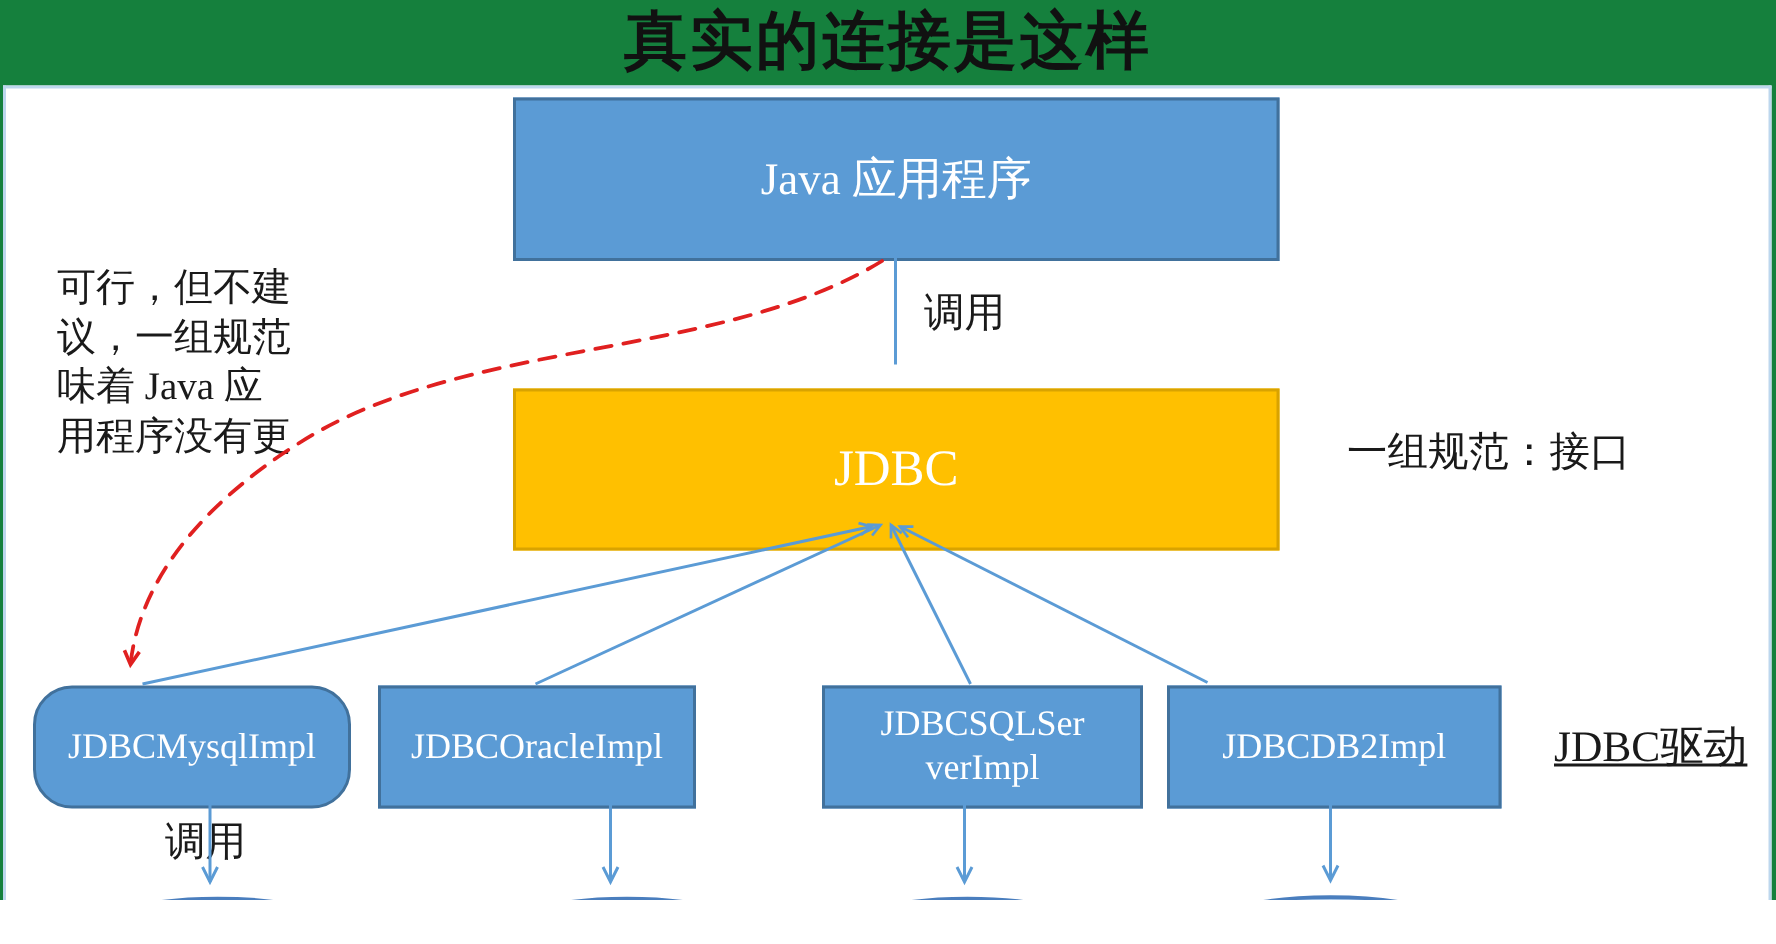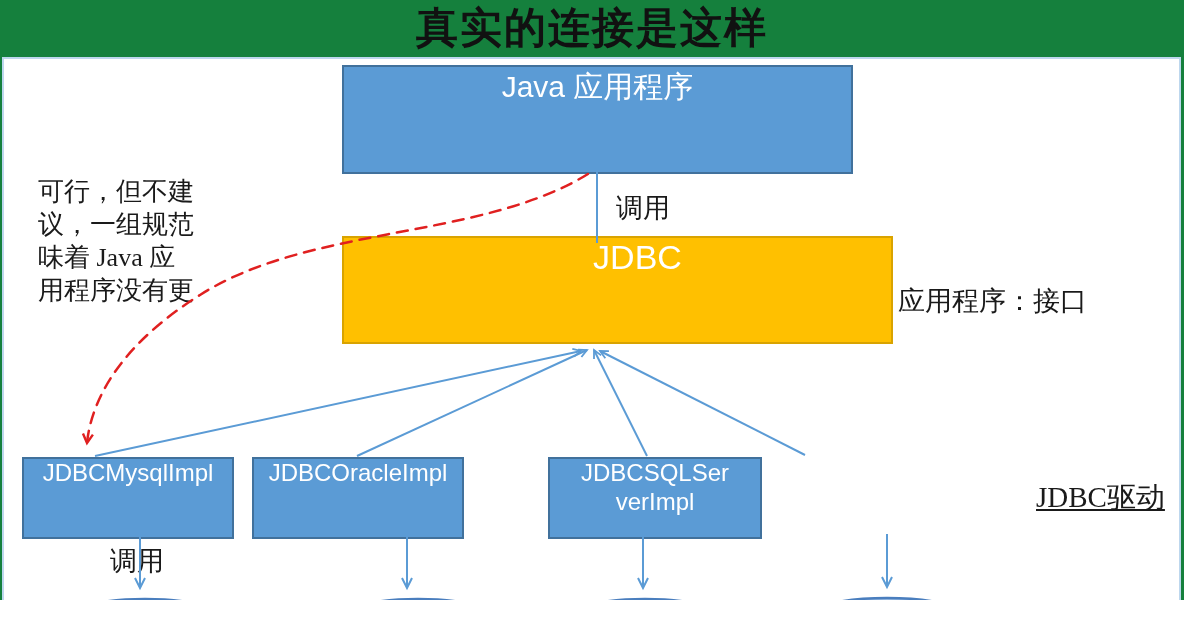--- a/index.html
+++ b/index.html
@@ -16,42 +16,41 @@
     font-family:"Liberation Serif","DejaVu Serif",serif;
   }
   
   .frame{
     position:absolute; left:2px; top:57px; width:1175px; height:600px;
     border:2px solid var(--frame_blue); border-bottom:none;
     background:#ffffff; z-index:0;
   }
   
   .box{
-    position:absolute; display:flex; align-items:flex-start; justify-content:center;
+    position:absolute; display:flex; align-items:center; justify-content:center;
     text-align:center; color:var(--node_text); z-index:2;
-    font-family:Liberation Sans, sans-serif;
+    font-family:Liberation Serif, serif;
   }
   .app-box{
     left:342px; top:65px; width:507px; height:105px;
     background:var(--node_blue); border:2px solid var(--node_blue_border);
     font-size:30px;
   }
   .jdbc-box{
-    left:342px; top:236px; width:507px; height:104px;
+    left:342px; top:259px; width:507px; height:104px;
     background:var(--jdbc_gold); border:2px solid var(--jdbc_gold_border);
     font-size:34px;
-    padding-left:40px;
   }
   .driver{
     top:457px; height:78px;
     background:var(--node_blue); border:2px solid var(--node_blue_border);
     font-size:24px; line-height:1.2;
   }
   .driver span{white-space:pre-line;}
-  .d1{left:22px;  width:208px;}
+  .d1{left:22px;  width:208px;border-radius:26px;}
   .d2{left:252px; width:208px;}
   .d3{left:548px; width:210px;}
   .d4{left:778px; width:219px;}
   
   .label{
     position:absolute; color:var(--text_dark); z-index:2;
     font-family:"Liberation Serif","DejaVu Serif",serif;
   }
   .call-top{left:616px; top:190px; font-size:27px;}
   .spec-note{left:898px; top:283px; font-size:27px;}
@@ -137,23 +136,26 @@
   <div class="box driver d1">
     <span>JDBCMysqlImpl</span>
   </div>
   <div class="box driver d2">
     <span>JDBCOracleImpl</span>
   </div>
   <div class="box driver d3">
     <span>JDBCSQLSer
 verImpl</span>
   </div>
+  <div class="box driver d4">
+    <span>JDBCDB2Impl</span>
+  </div>
 
   <div class="label call-top">调用</div>
-  <div class="label spec-note">应用程序：接口</div>
+  <div class="label spec-note">一组规范：接口</div>
   <div class="label driver-note">JDBC驱动</div>
   <div class="label call-bottom">调用</div>
 
   <div class="warning">
     <div>可行，但不建</div>
     <div>议，一组规范</div>
     <div>味着 Java 应</div>
     <div>用程序没有更</div>
   </div>
 

